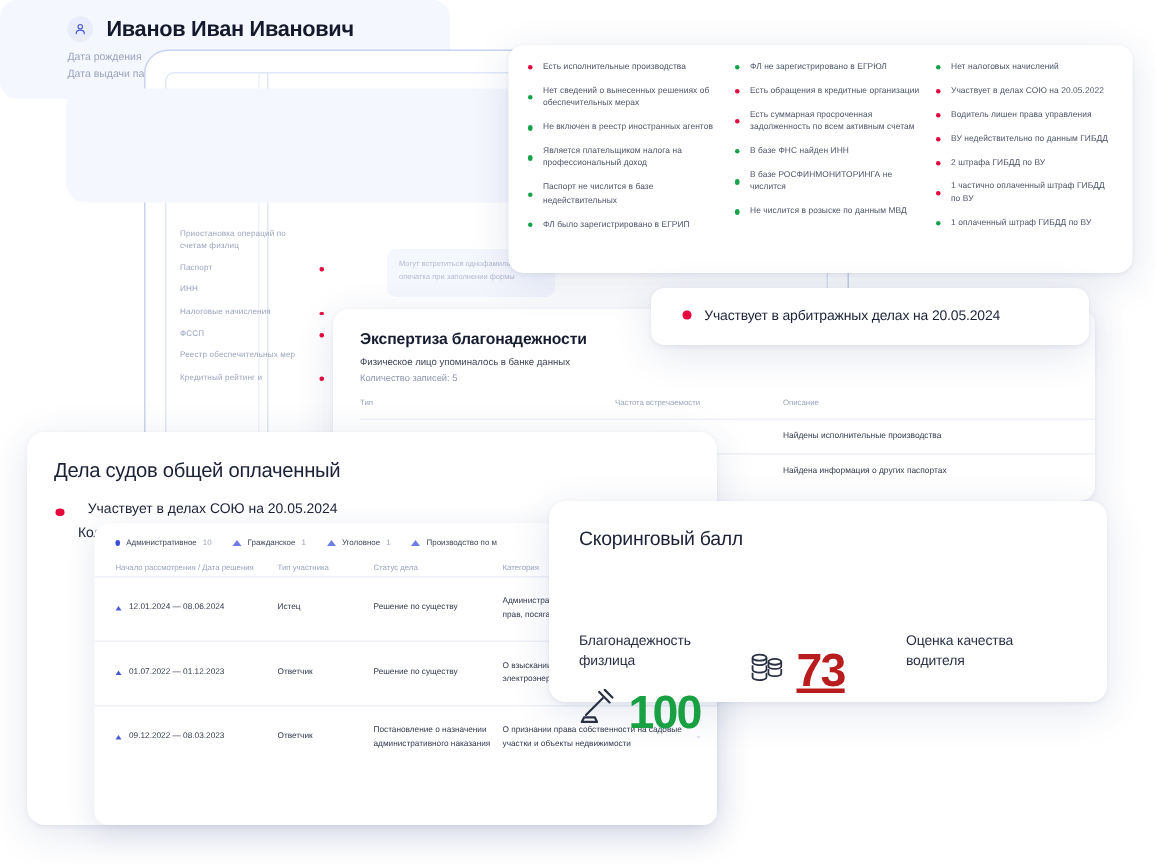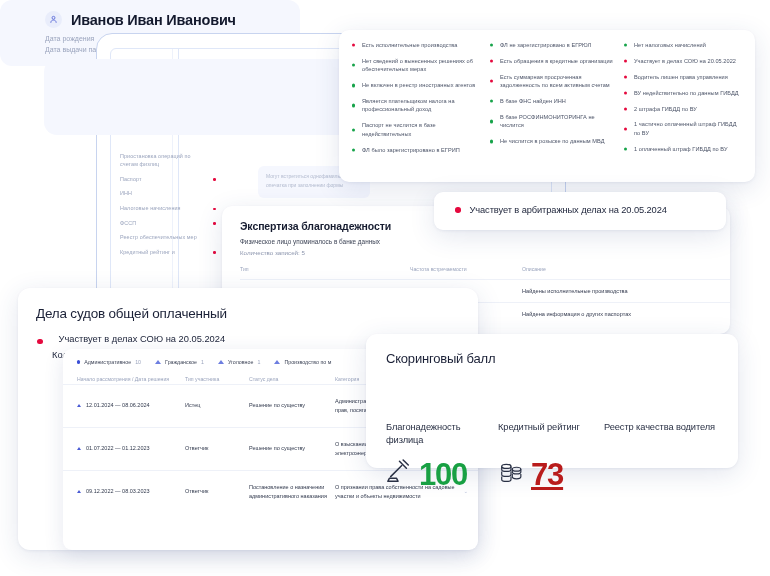--- a/index.html
+++ b/index.html
@@ -362,33 +362,32 @@
             <span class="sc-icon"><svg viewBox="0 0 28 26" fill="none" stroke="#2a3145" stroke-width="1.6" stroke-linecap="round" stroke-linejoin="round">
                 <path d="M5 19 L17 7"></path>
                 <path d="M14.5 2.5 L22 10"></path>
                 <path d="M18.5 1 L24 6.5"></path>
                 <path d="M2 24 h11 l-1.6-3.2 H3.6 Z"></path>
               </svg></span>
             <span class="sc-num green">100</span>
           </div>
         </div>
         <div class="sc-col c2">
-          <div class="sc-label">Кредитный рейтинг</div>
           <div class="sc-val">
             <span class="sc-icon"><svg viewBox="0 0 28 26" fill="none" stroke="#2a3145" stroke-width="1.3">
                 <ellipse cx="9" cy="8" rx="5" ry="2.2"></ellipse>
                 <path d="M4 8v3.2c0 1.2 2.2 2.2 5 2.2s5-1 5-2.2V8"></path>
                 <path d="M4 13.4v3.2c0 1.2 2.2 2.2 5 2.2s5-1 5-2.2v-3.2"></path>
                 <path d="M4 18.8V22c0 1.2 2.2 2.2 5 2.2s5-1 5-2.2v-3.2"></path>
                 <ellipse cx="20" cy="11" rx="4.6" ry="2.1"></ellipse>
                 <path d="M15.4 11v3c0 1.2 2 2.1 4.6 2.1s4.6-.9 4.6-2.1v-3"></path>
                 <path d="M15.4 16.2v3c0 1.2 2 2.1 4.6 2.1s4.6-.9 4.6-2.1v-3"></path>
               </svg></span>
             <span class="sc-num orange">73</span>
           </div>
         </div>
         <div class="sc-col">
-          <div class="sc-label">Реестр качества водителя</div>
+          <div class="sc-label">Оценка качества водителя</div>
         </div>
       </div>
   </div>
 
 </div>
 
 </body></html>

